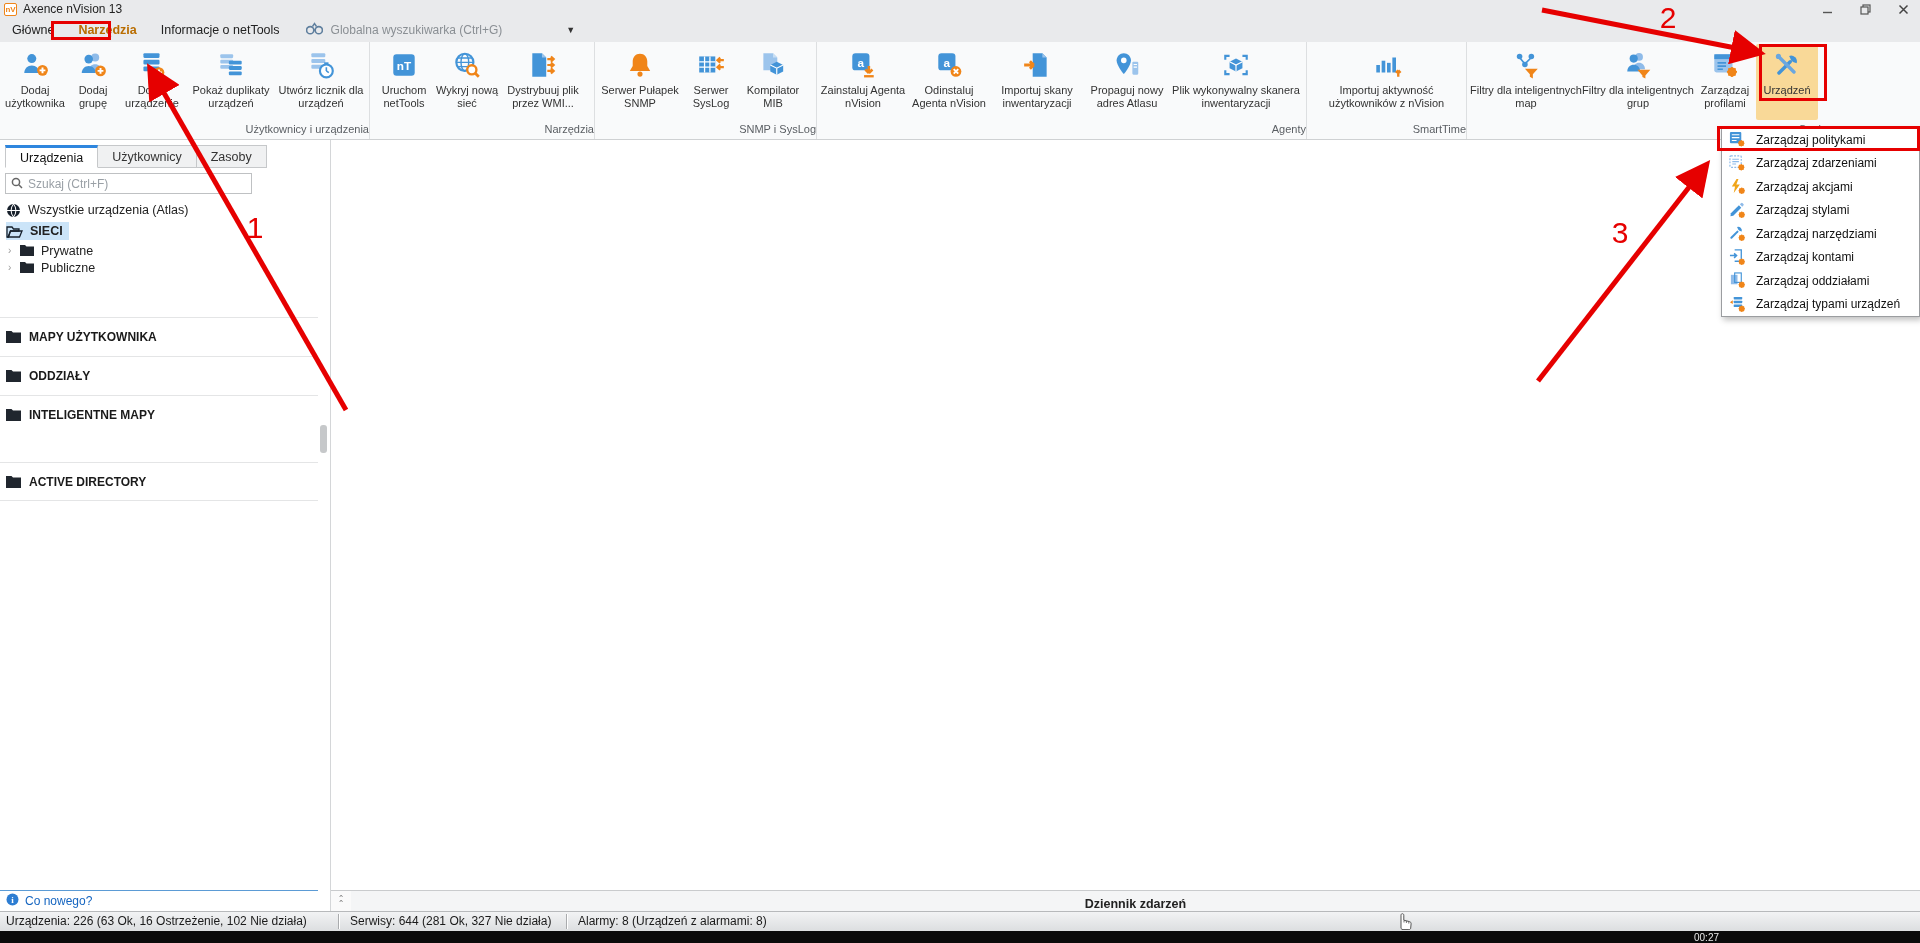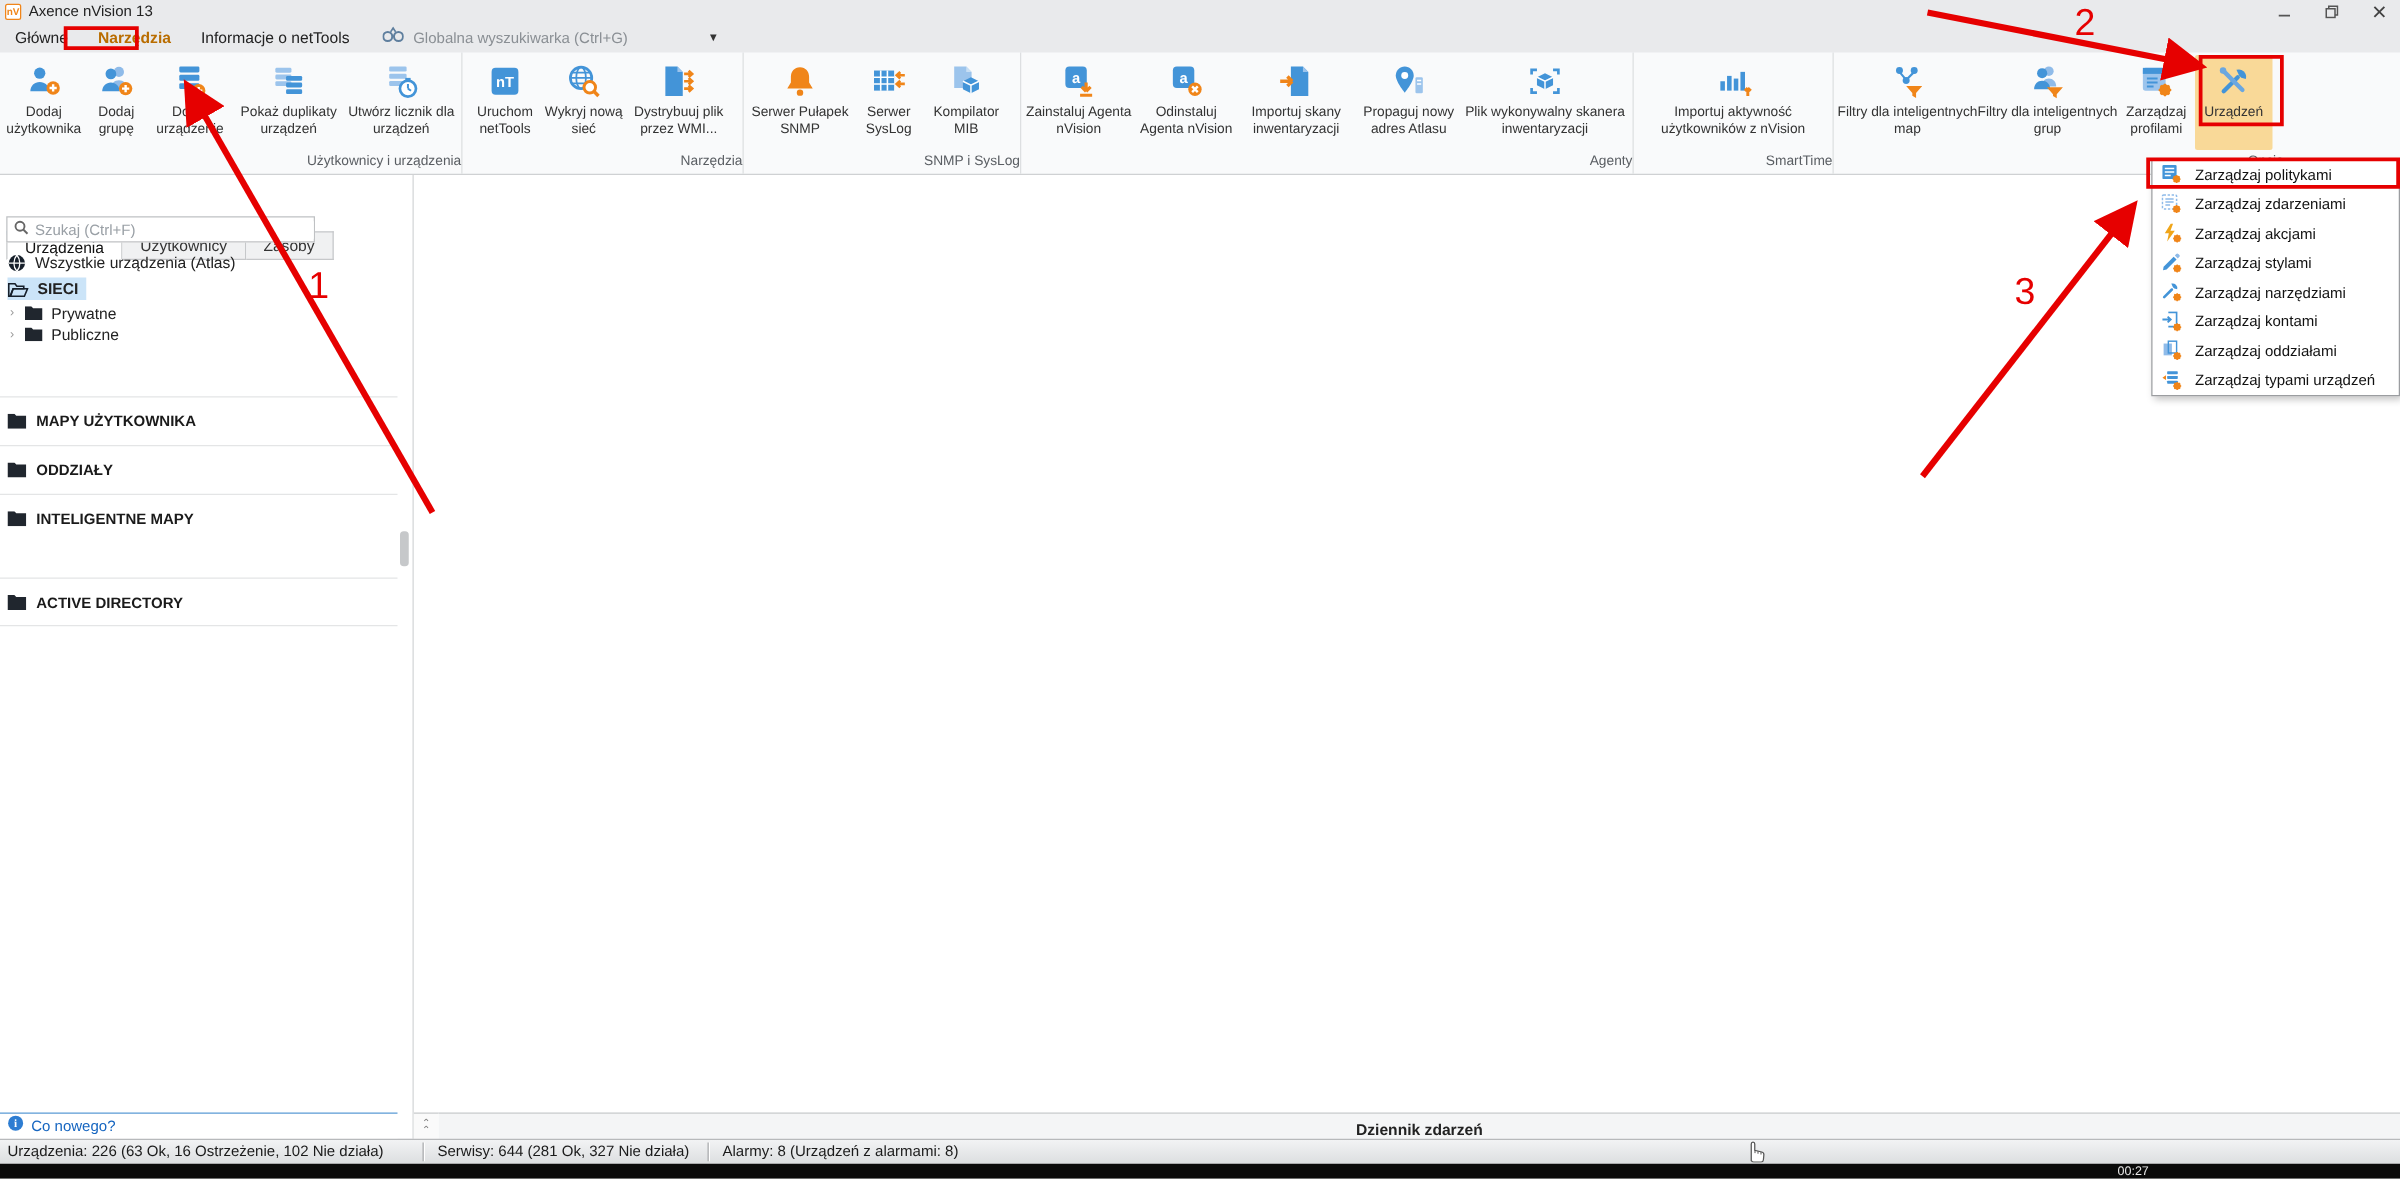--- a/index.html
+++ b/index.html
@@ -30,21 +30,21 @@
   .rbtn { display:flex; flex-direction:column; align-items:center; padding-top:6px; height:76px; cursor:pointer; border-radius:2px; }
   .rbtn .ric { width:30px; height:30px; flex:none; }
   .rbtn .rlabel { font-size:11px; color:#333; text-align:center; line-height:1.18; margin-top:4px; }
   .rbtn.active { background:#f9d998; }
 
   
   .body { position:absolute; left:0; top:140px; width:1920px; height:771px; background:#fff; }
   .sidebar { position:absolute; left:0; top:0; width:318px; height:750px; background:#fff; }
   .sidebar-divider { position:absolute; left:330px; top:0; width:1px; height:771px; background:#d4d6d8; }
   .vscroll-thumb { position:absolute; left:320px; top:285px; width:7px; height:28px; background:#c6c8ca; border-radius:3px; }
-  .stabs { position:absolute; left:5px; top:5px; display:flex;margin-top:40px; }
+  .stabs { position:absolute; left:5px; top:5px; display:flex; }
   .stab { height:23px; padding:0 14px; font-size:12.5px; color:#333; background:#f0f1f2; border:1px solid #c6c8ca; border-left:none; display:flex; align-items:center; cursor:pointer; }
   .stab:first-child { border-left:1px solid #c6c8ca; }
   .stab.active { background:#fff; border-top:3px solid #2e86de; border-bottom:1px solid #fff; color:#111; }
   .ssearch { position:absolute; left:5px; top:33px; width:247px; height:21px; border:1px solid #bfc1c3; background:#fff; display:flex; align-items:center; }
   .ssearch input { border:none; outline:none; flex:1; font-size:12px; color:#333; font-family:inherit; }
   .ssearch input::placeholder { color:#9aa0a6; }
   .ssearch .mag { margin:0 5px; }
   .tree { position:absolute; left:0; top:60px; width:318px; }
   .trow { display:flex; align-items:center; height:20px; font-size:12.5px; color:#222; cursor:pointer; padding-left:6px; }
   .trow .ticon { margin-right:7px; display:flex; }

